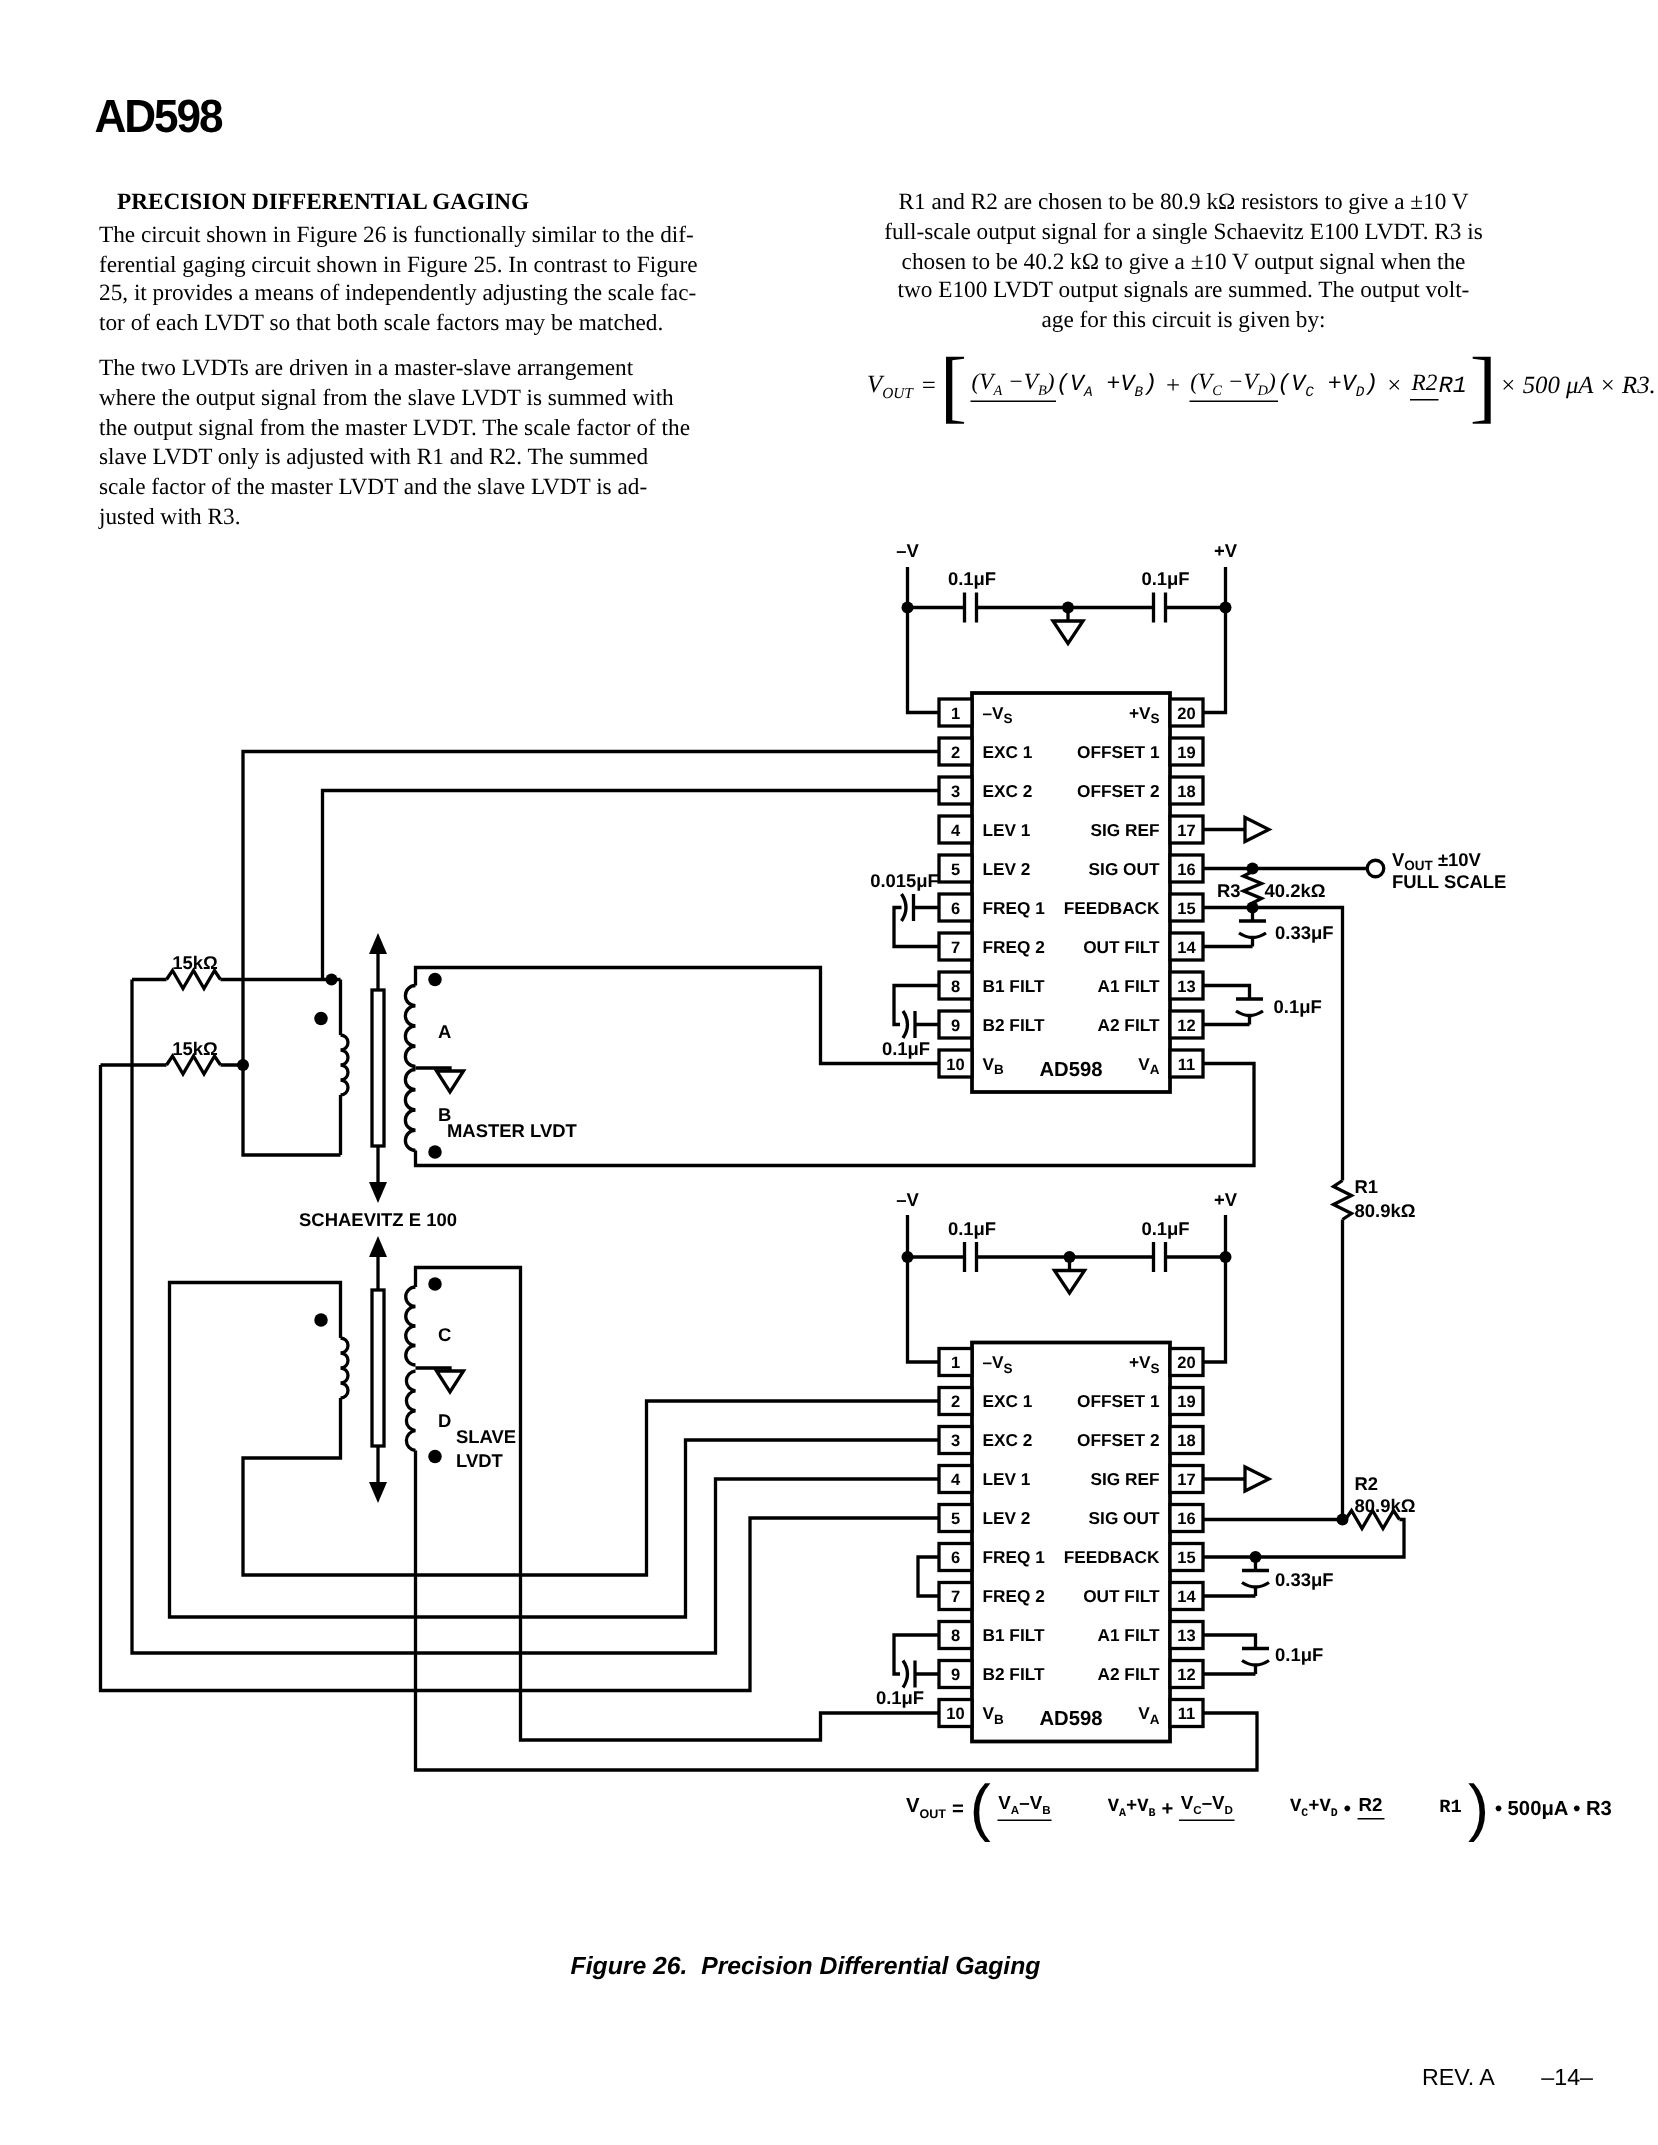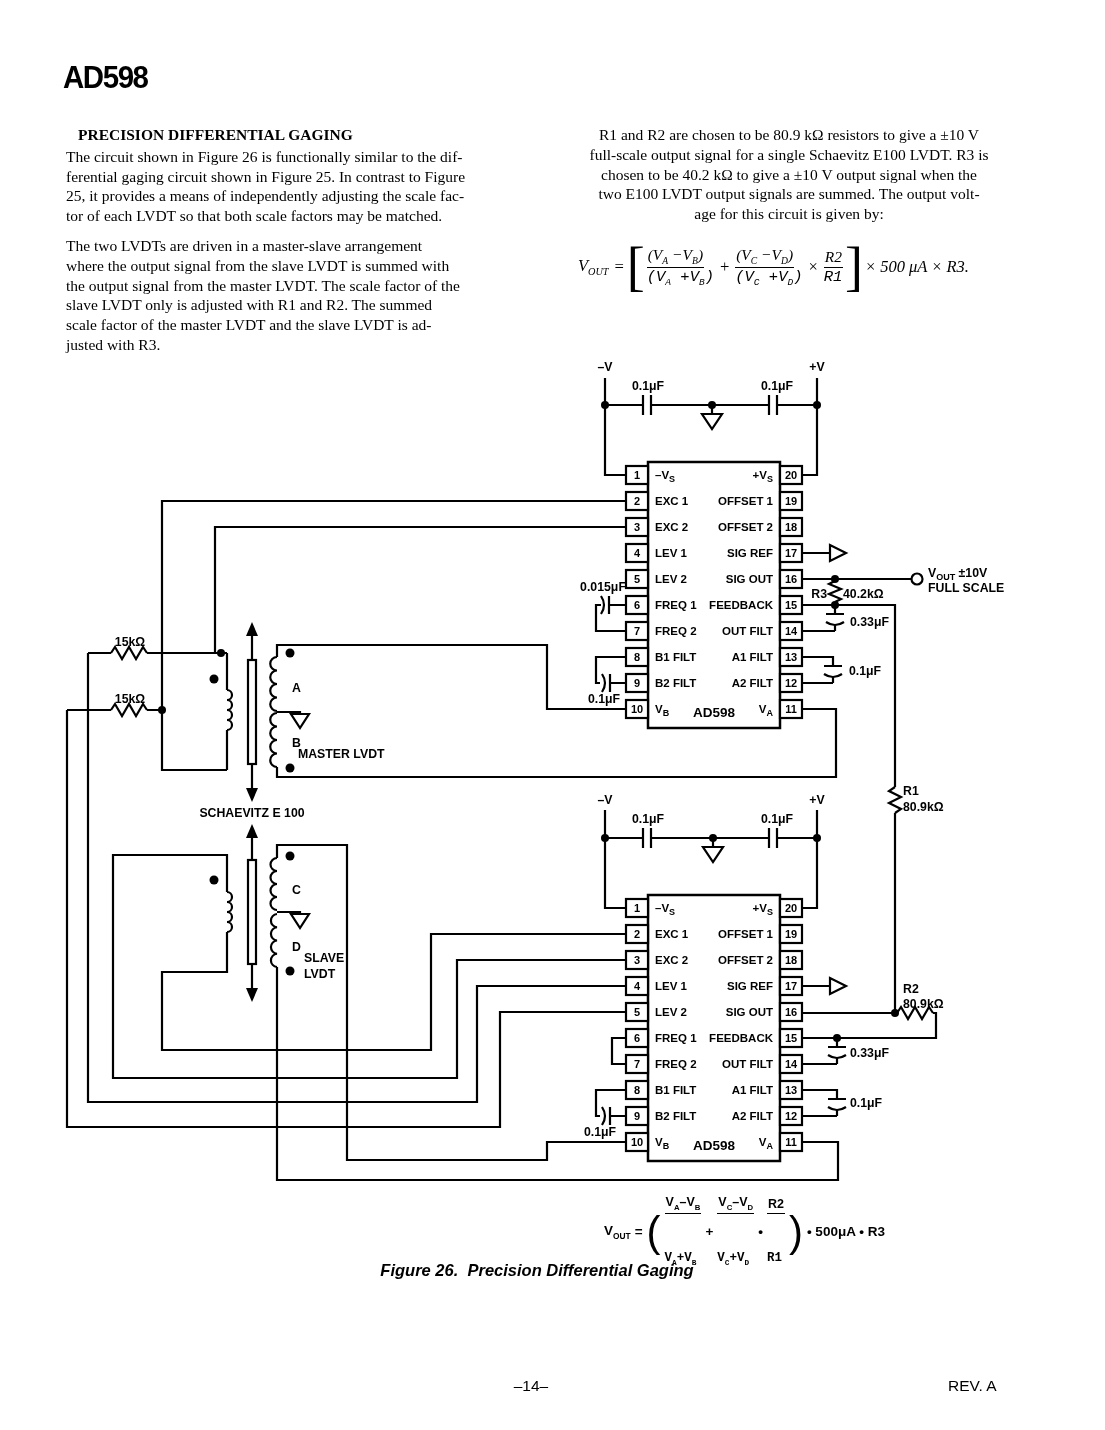--- a/index.html
+++ b/index.html
@@ -8,32 +8,32 @@
   h1.brand{position:absolute;left:63px;top:60px;margin:0;font:bold 31px "Liberation Sans",sans-serif;
            letter-spacing:-1.5px;transform:scaleX(.95);transform-origin:left top;}
   .col{position:absolute;font-size:15.5px;line-height:19.8px;}
   .col-left{left:66px;top:125px;width:470px;}
   .col-right{left:550px;top:125px;width:478px;text-align:center;}
   .col .head{font-weight:bold;margin:0 0 2px 12px;font-size:15.5px;}
   .col p{margin:0 0 10px 0;white-space:pre-line;}
   sub{font-size:.62em;}
   .formula-top{position:absolute;left:578px;top:246px;display:flex;align-items:center;gap:5px;
                font-family:"Liberation Serif",serif;font-style:italic;font-size:16.5px;}
-  .frac{display:inline-flex;flex-direction:column;align-items:flex-start;line-height:1.15;font-size:15.5px;}
+  .frac{display:inline-flex;flex-direction:row;align-items:center;line-height:1.15;font-size:15.5px;}
   .frac .num{border-bottom:1.4px solid #000;padding:0 1px 1px 1px;}
   .frac .den{padding-top:1px;font-family:Liberation Mono, monospace;}
   .bracket{font-style:normal;font-size:54px;line-height:0;font-weight:400;margin:0 -3px;}
   .formula-bottom{position:absolute;left:604px;top:1196px;display:flex;align-items:center;gap:4px;
                   font:bold 13.5px "Liberation Sans",sans-serif;}
   .formula-bottom .frac{font-size:12.5px;line-height:1.1;gap:37px;}
   .formula-bottom .frac .num{border-bottom:1.6px solid #000;}
   .paren{font-size:42px;line-height:0;font-weight:normal;}
-  .caption{position:absolute;left:0;top:1261px;width:1074px;text-align:center;
+  .caption{position:absolute;left:0;top:1302px;width:1074px;text-align:center;
            font:bold italic 16.5px "Liberation Sans",sans-serif;white-space:pre-wrap;}
-  .pageno{position:absolute;left:0;top:1377px;width:1062px;text-align:center;
+  .pageno{position:absolute;left:0;top:1377px;width:1062px;text-align:right;
           font:15.5px "Liberation Sans",sans-serif;}
   .rev{position:absolute;left:948px;top:1377px;font:15.5px "Liberation Sans",sans-serif;}
   svg text{fill:#000;}
   .pnum{font:bold 11px "Liberation Sans",sans-serif;}
   .pin{font:bold 11.5px "Liberation Sans",sans-serif;}
   .icname{font:bold 13.5px "Liberation Sans",sans-serif;}
   .slbl{font:bold 12.3px "Liberation Sans",sans-serif;}
 </style>
 </head>
 <body>

